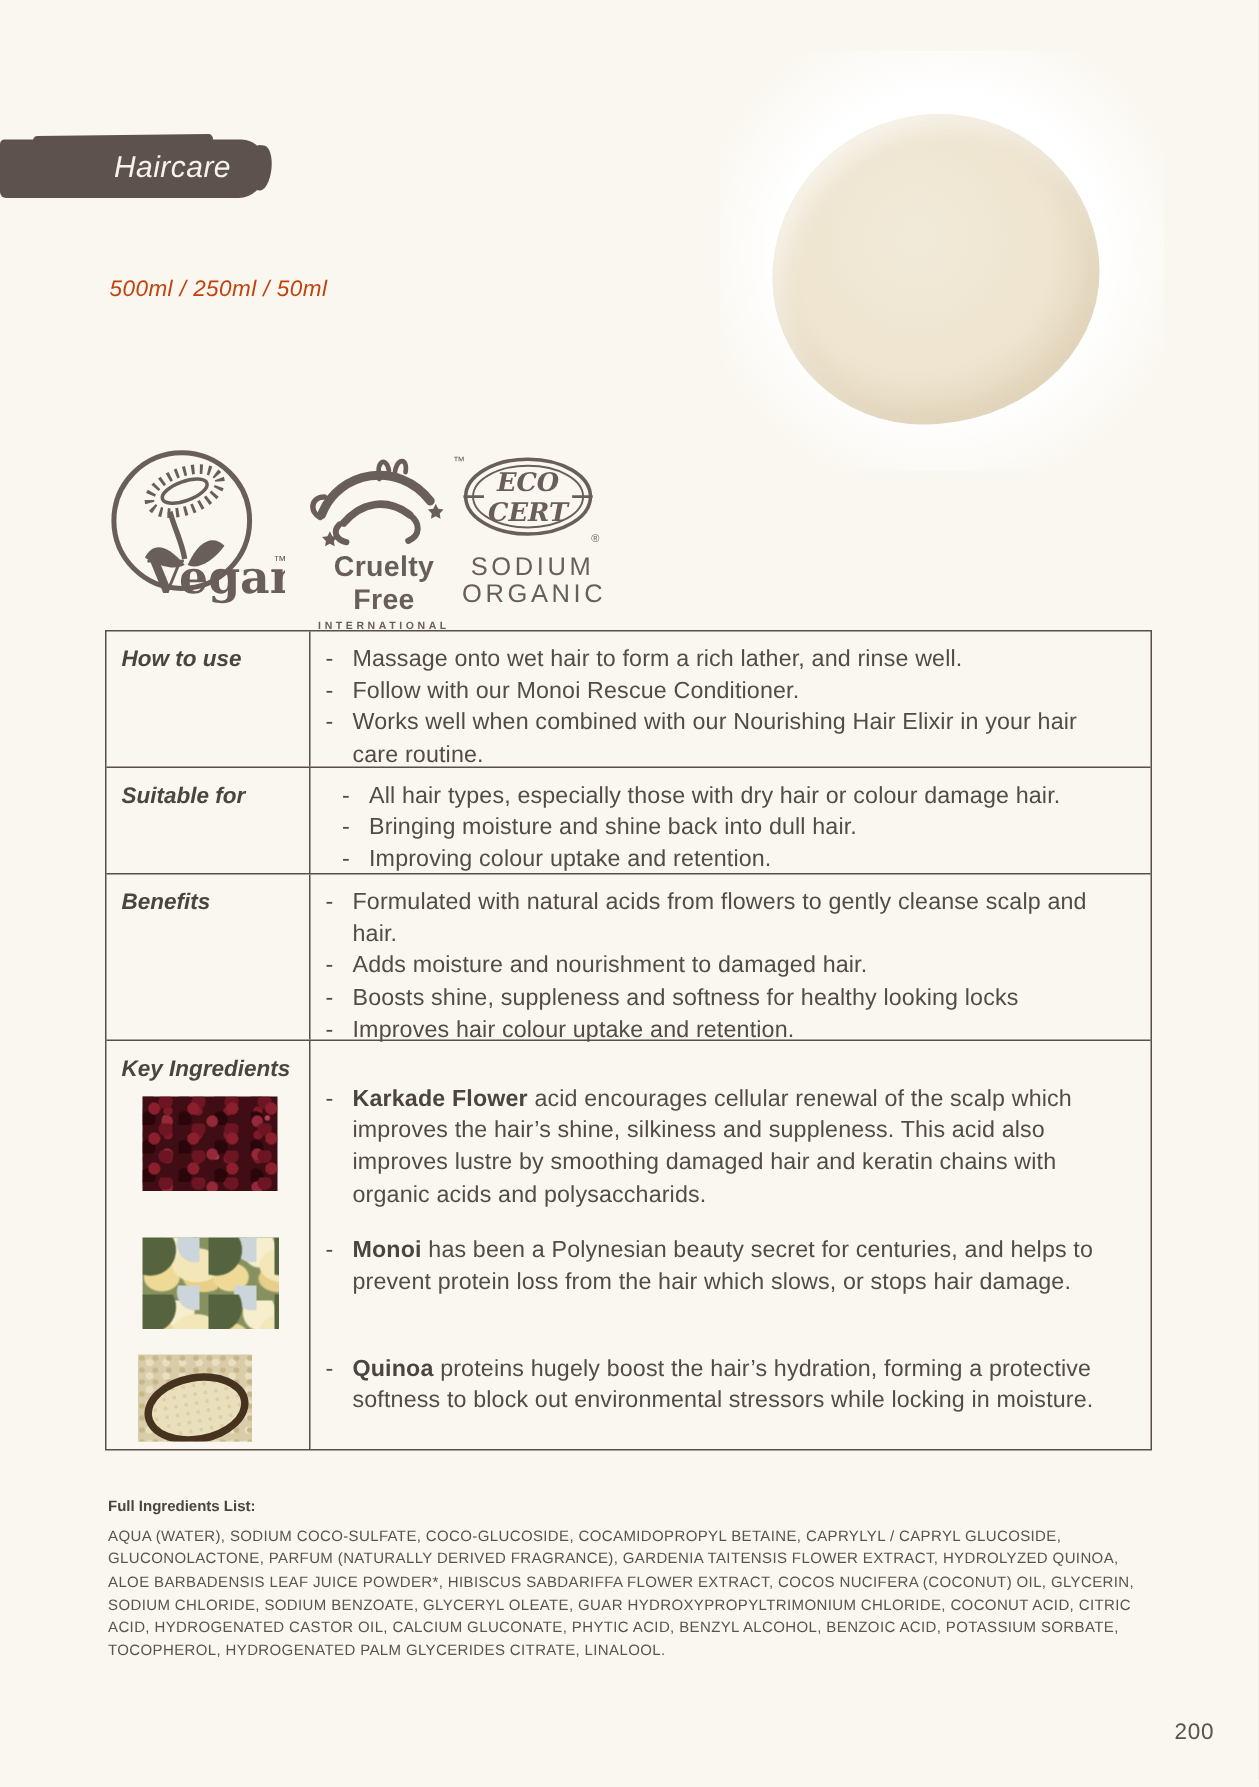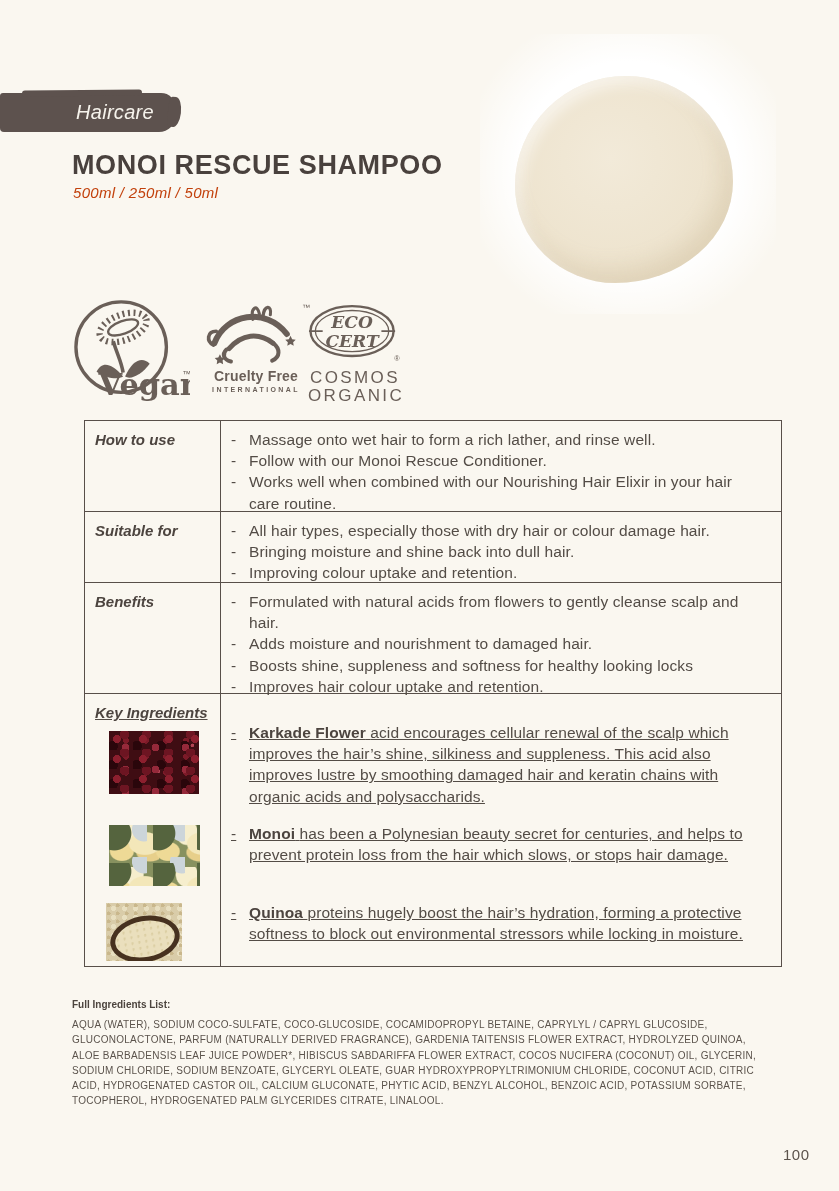--- a/index.html
+++ b/index.html
@@ -51,36 +51,36 @@
     position:absolute;left:72px;top:221px;width:398px;margin:0;
     font-size:19.5px;line-height:28.5px;color:#5b534d;letter-spacing:.2px;
   }
 
   
   .cert{position:absolute;}
   .cert svg{display:block;}
   .cert-vegan{left:72px;top:297px;}
   .cert-bunny{left:200px;top:301px;width:112px;text-align:center;}
   .bunny-tm{position:absolute;right:2px;top:2px;font-size:8px;color:#6a5f58;}
-  .bunny-label{font-size:14px;font-weight:bold;color:#6a5f58;margin-top:1px;letter-spacing:.2px;}
+  .bunny-label{font-size:19px;font-weight:bold;color:#6a5f58;margin-top:1px;letter-spacing:.2px;}
   .bunny-sub{font-size:7px;font-weight:bold;letter-spacing:2.4px;color:#6a5f58;margin-top:2px;}
   .cert-ecocert{left:308px;top:304px;width:94px;text-align:center;}
   .eco-sub{font-size:17px;letter-spacing:2.4px;color:#6a5f58;line-height:17.5px;margin-top:5px;}
 
   
   .itable{
-    position:absolute;left:84px;top:420px;width:698px;
+    position:absolute;left:70px;top:420px;width:698px;
     border:1.3px solid #584f49;box-sizing:border-box;background:transparent;
   }
   .trow{display:flex;border-bottom:1.3px solid #584f49;box-sizing:border-box;}
   .trow:last-child{border-bottom:none;}
   .trow-0{height:91px;}
-  .trow-1{height:71px;}
+  .trow-1{height:71px;gap:11px;}
   .trow-2{height:111px;}
-  .trow-3{height:272px;text-decoration:underline;}
+  .trow-3{height:272px;}
   .tlabel{
     flex:0 0 136px;box-sizing:border-box;border-right:1.3px solid #584f49;
     padding:10px 4px 0 10px;position:relative;
     font-style:italic;font-weight:bold;font-size:15px;color:#4c443f;
   }
   .tcontent{
     flex:1;box-sizing:border-box;padding:8px 18px 0 10px;
     font-size:15.5px;line-height:21.2px;color:#534c46;letter-spacing:.1px;
   }
   .bullet{display:flex;}
@@ -151,21 +151,20 @@
 
 <div class="page">
 
   <div class="photo-backdrop"></div>
   <div class="product-blob"></div>
 
   <div class="badge">
     <span>Haircare</span>
   </div>
 
-  <h1 class="title">MONOI RESCUE SHAMPOO</h1>
   <div class="sizes">500ml / 250ml / 50ml</div>
 
   <div class="cert cert-vegan">
     <svg width="118" height="108" viewBox="0 0 120 108">
       <g fill="none" stroke="#6a5f58">
         <circle cx="50" cy="50" r="46" stroke-width="3.4"></circle>
         <g transform="rotate(-20 52 30)">
           <ellipse cx="52" cy="30" rx="25" ry="13" stroke-width="6.5" stroke-dasharray="2 3.6"></ellipse>
           <ellipse cx="52" cy="30" rx="16" ry="6.5" stroke-width="2.4"></ellipse>
         </g>
@@ -206,21 +205,21 @@
       <g fill="none" stroke="#6a5f58">
         <ellipse cx="45" cy="27" rx="42.5" ry="25.5" stroke-width="2.4"></ellipse>
         <ellipse cx="45" cy="27" rx="37.5" ry="21" stroke-width="1.3"></ellipse>
         <path d="M1 27 H15 M75 27 H89" stroke-width="1.8"></path>
       </g>
       <text x="45" y="23.5" text-anchor="middle" font-family="DejaVu Serif, Liberation Serif, serif" font-style="italic" font-weight="bold" font-size="17.5" fill="#6a5f58">ECO</text>
       <text x="45" y="43.5" text-anchor="middle" font-family="DejaVu Serif, Liberation Serif, serif" font-style="italic" font-weight="bold" font-size="17.5" fill="#6a5f58">CERT</text>
       <text x="88" y="58" font-size="7.5" fill="#6a5f58">®</text>
     </svg>
     <div class="eco-sub">
-      <div>COSMOS</div>
+      <div>SODIUM</div>
       <div>ORGANIC</div>
     </div>
   </div>
 
   <div class="itable">
 
     <div class="trow trow-0">
       <div class="tlabel">How to use</div>
       <div class="tcontent">
         <div class="bullet">
@@ -310,15 +309,15 @@
           </span>
         </div>
       </div>
     </div>
 
   </div>
 
   <div class="ing-heading">Full Ingredients List:</div>
   <div class="ing-text">AQUA (WATER), SODIUM COCO-SULFATE, COCO-GLUCOSIDE, COCAMIDOPROPYL BETAINE, CAPRYLYL / CAPRYL GLUCOSIDE, GLUCONOLACTONE, PARFUM (NATURALLY DERIVED FRAGRANCE), GARDENIA TAITENSIS FLOWER EXTRACT, HYDROLYZED QUINOA, ALOE BARBADENSIS LEAF JUICE POWDER*, HIBISCUS SABDARIFFA FLOWER EXTRACT, COCOS NUCIFERA (COCONUT) OIL, GLYCERIN, SODIUM CHLORIDE, SODIUM BENZOATE, GLYCERYL OLEATE, GUAR HYDROXYPROPYLTRIMONIUM CHLORIDE, COCONUT ACID, CITRIC ACID, HYDROGENATED CASTOR OIL, CALCIUM GLUCONATE, PHYTIC ACID, BENZYL ALCOHOL, BENZOIC ACID, POTASSIUM SORBATE, TOCOPHEROL, HYDROGENATED PALM GLYCERIDES CITRATE, LINALOOL.</div>
 
-  <div class="pagenum">100</div>
+  <div class="pagenum">200</div>
 
 </div>
 
 </body></html>

